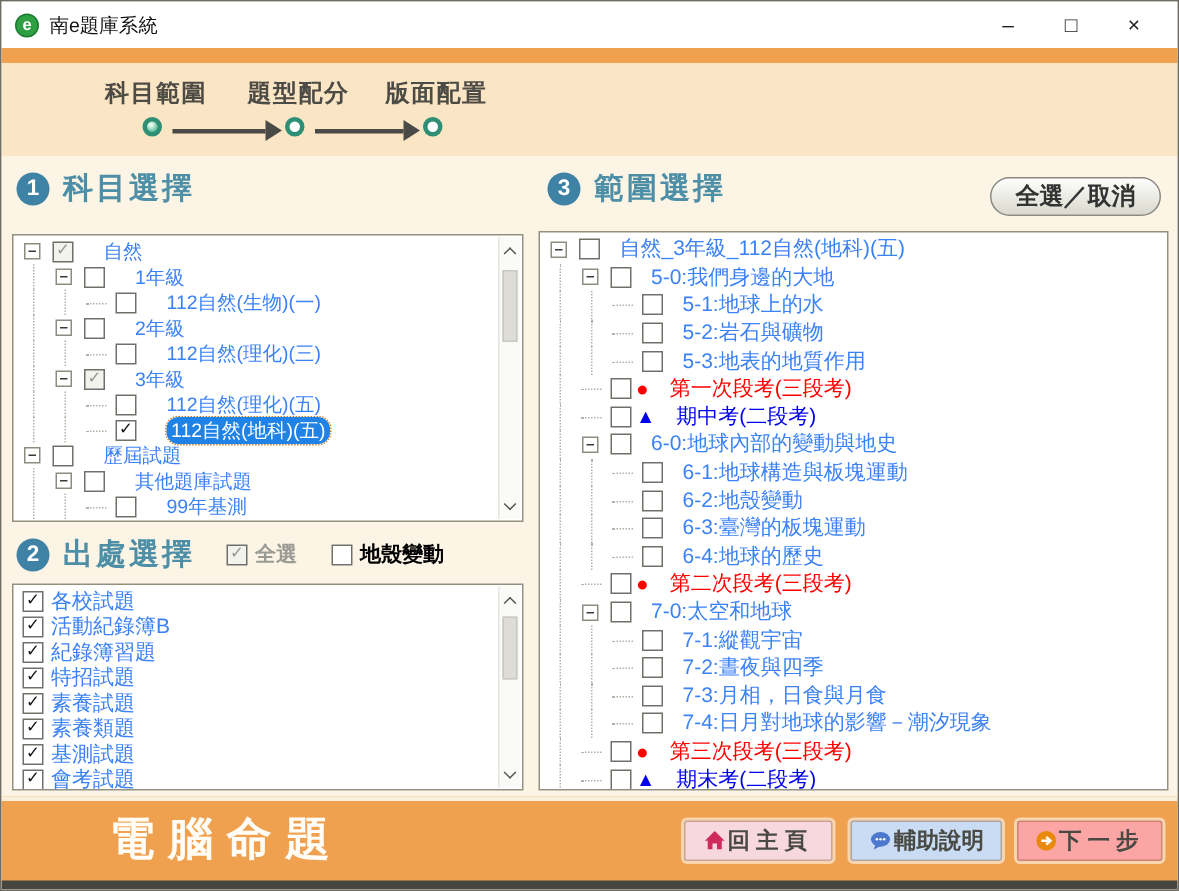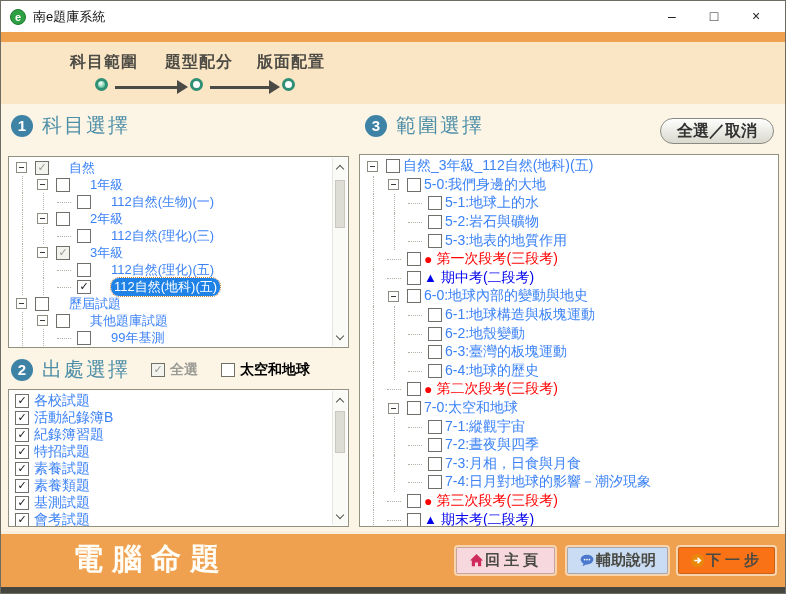--- a/index.html
+++ b/index.html
@@ -21,21 +21,21 @@
   .stepband{position:absolute;top:41px;left:0;right:0;height:62px;background:var(--c-band,#FAE5C4);}
   .slabel{position:absolute;top:10px;width:70px;text-align:center;font-size:16px;font-weight:bold;color:#4D4B45;letter-spacing:1px;}
   .scircle{position:absolute;top:36px;width:13px;height:13px;border:3px solid var(--c-step_teal,#2E8F74);border-radius:50%;background:#fff;}
   .scircle.active{background:radial-gradient(circle at 38% 32%,#E8FBF1 12%,#52B895 78%);}
   .sarrow{position:absolute;top:44px;height:3px;background:#4A4A46;}
   .sarrow::after{content:'';position:absolute;left:100%;top:-6px;border-left:11px solid #4A4A46;border-top:7px solid transparent;border-bottom:7px solid transparent;}
   
   .main{position:absolute;top:103px;left:0;width:100%;height:427px;background:var(--c-cream,#FCF5E5);}
   .sechead{position:absolute;display:flex;align-items:center;gap:9px;}
   .badge{width:22px;height:22px;border-radius:50%;background:var(--c-badge,#3E82A5);color:#fff;font-weight:bold;font-size:15px;display:flex;align-items:center;justify-content:center;}
-  .sectitle{font-size:20px;font-weight:normal;color:var(--c-teal,#4E8FA8);letter-spacing:2px;}
+  .sectitle{font-size:20px;font-weight:bold;color:var(--c-teal,#4E8FA8);letter-spacing:2px;}
   .panel{position:absolute;background:#fff;border:1px solid #92907F;overflow:hidden;padding:2px 0 0 4px;}
   
   .sbar{position:absolute;top:1px;right:1px;bottom:1px;width:15px;background:#FAFAF7;border-left:1px solid #E6E6E0;cursor:pointer;}
   .sb-btn{position:absolute;left:0;width:100%;height:14px;display:flex;align-items:center;justify-content:center;}
   .sb-btn.up{top:2px;} .sb-btn.down{bottom:2px;}
   .chev{width:6px;height:6px;border-left:1px solid #555;border-bottom:1px solid #555;}
   .chev.up{transform:rotate(135deg);margin-top:3px;}
   .chev.down{transform:rotate(-45deg);margin-bottom:3px;}
   .sb-thumb{position:absolute;left:2px;right:2px;top:22px;height:48px;background:#DDDDD6;border:1px solid #C8C8C1;}
   
@@ -45,21 +45,21 @@
   .guide{flex:0 0 21px;height:100%;position:relative;}
   .guide::before{content:'';position:absolute;left:9px;top:0;bottom:0;border-left:1px dotted #B3B1A6;}
   .slot{flex:0 0 20px;height:100%;position:relative;display:flex;align-items:center;}
   .slot.h::before{content:'';position:absolute;left:2px;right:4px;top:50%;border-top:1px dotted #B3B1A6;}
   .expbox{width:11px;height:11px;border:1px solid #8E8C80;background:#fff;position:relative;margin-left:3px;cursor:pointer;}
   .expbox::after{content:'';position:absolute;left:2px;right:2px;top:4px;border-top:1px solid #3A3A36;}
   .cb{flex:0 0 14px;width:14px;height:14px;border:1px solid #70706A;background:#fff;display:flex;align-items:center;justify-content:center;
       font-size:11px;font-weight:bold;color:#111;margin-left:2px;cursor:pointer;line-height:1;}
   .cb.mixed{color:#97978F;background:#F3F3EE;}
   #subject-tree .lbl{margin-left:20px;cursor:default;}
-  #range-tree .lbl{margin-left:3px;cursor:default;}
+  #range-tree .lbl{margin-left:13px;cursor:default;}
   .lbl{color:#3b82f6;}
   .sellbl{background:var(--c-selection,#1F82E6);color:#fff !important;outline:1px dotted #CB7D2E;padding:0 3px;border-radius:8px;}
   .mark{margin:0 1px 0 3px;line-height:1;}
   .mark.red{color:var(--c-exam_red,#FF0000);font-size:14px;}
   .mark.blue{color:var(--c-exam_blue,#0000EE);font-size:13px;}
   .c-red{color:var(--c-exam_red,#FF0000);}
   .c-blue{color:var(--c-exam_blue,#0000EE);}
   
   .hcb{display:flex;align-items:center;gap:5px;font-size:14px;font-weight:bold;}
   .hcb .cb{flex:0 0 14px;}
@@ -72,21 +72,21 @@
     font-size:16px;font-weight:bold;color:#333;cursor:pointer;text-align:center;}
   
   .footer{position:absolute;left:0;right:0;top:530px;height:58px;background:var(--c-orange,#EFA14F);border-top:3px solid #F8EFDC;}
   .brand{position:absolute;left:72px;top:5px;font-size:30px;font-weight:bold;color:#FFFDF6;letter-spacing:9px;}
   .fbtn{position:absolute;top:13px;height:27px;display:flex;align-items:center;justify-content:center;gap:1px;
     font-size:15px;font-weight:bold;color:#4A4A44;border:1px solid rgba(110,70,25,.35);
     box-shadow:0 0 0 2px rgba(255,255,255,.55);border-radius:2px;cursor:pointer;}
   .fbtn .ls{letter-spacing:4px;}
   .fbtn.home{left:455px;width:99px;background:#F8D8DF;}
   .fbtn.help{left:566px;width:101px;background:#C9DCF3;}
-  .fbtn.next{left:677px;width:97px;background:#f97316;}
+  .fbtn.next{left:677px;width:97px;background:#fca5a5;}
   .fbtn svg{display:block;}
   .basestrip{position:absolute;left:0;right:0;bottom:0;height:6px;background:#45473E;}
 </style>
 </head>
 <body>
 
 <div class="window">
 
   <div class="titlebar">
     <span class="appicon">e</span>
@@ -214,21 +214,21 @@
 
     <div class="sechead" style="left:10px;top:252px">
       <span class="badge">2</span>
       <span class="sectitle">出處選擇</span>
       <span class="hcb" style="margin-left:10px">
         <span class="cb mixed">✓</span>
         <span class="dim">全選</span>
       </span>
       <span class="hcb" style="margin-left:12px">
         <span class="cb"></span>
-        <span>太空和地球</span>
+        <span>地殼變動</span>
       </span>
     </div>
     <div class="panel" style="left:7px;top:285px;width:341px;height:138px">
       <div id="source-list" style="width:calc(100% - 16px)">
           <div class="srow">
             <span class="cb on">✓</span>
             <span class="lbl">各校試題</span>
           </div>
           <div class="srow">
             <span class="cb on">✓</span>

